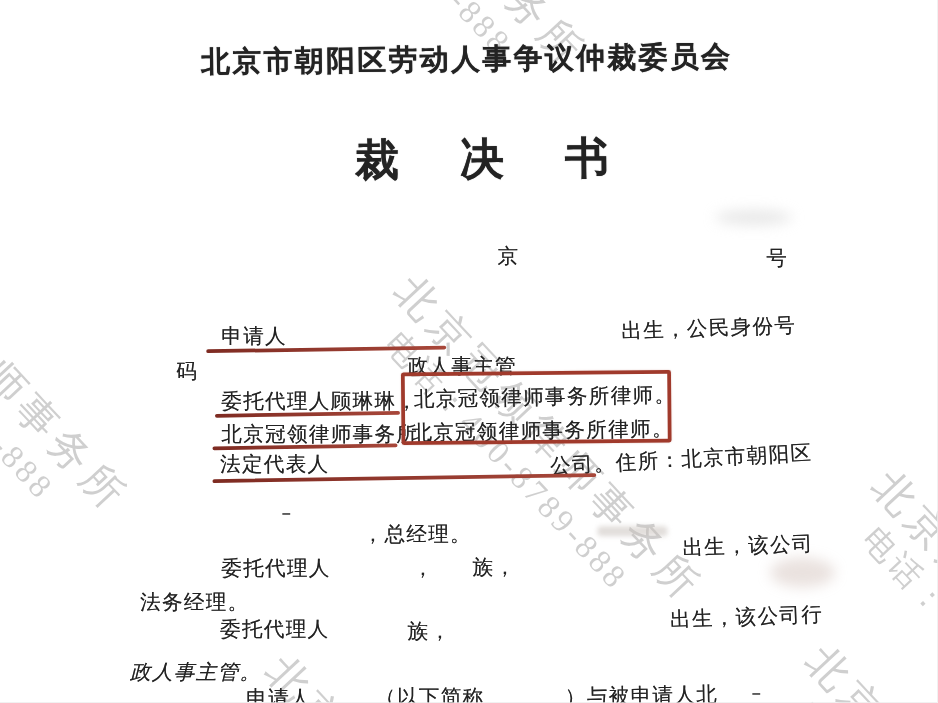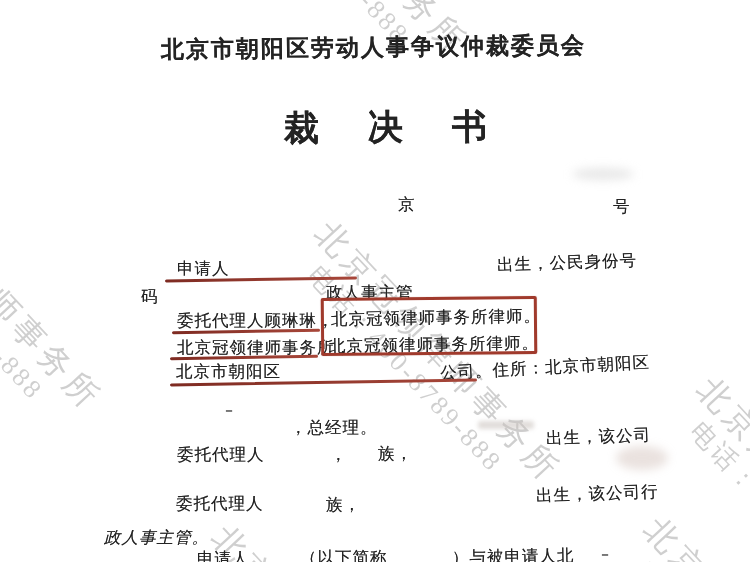--- a/index.html
+++ b/index.html
@@ -113,31 +113,32 @@
   <div class="frag" style="left:177px;top:310px;">委托代理人顾琳琳，</div>
   <div class="frag tilt1" style="left:331px;top:307px;">北京冠领律师事务所律师。</div>
   <div class="redline" style="left:172px;top:330px;width:148px;"></div>
 
   <div class="frag" style="left:177px;top:337px;">北京冠领律师事务所，</div>
   <div class="frag tilt1" style="left:329px;top:334px;">北京冠领律师事务所律师。</div>
   <div class="redline" style="left:170px;top:356px;width:148px;"></div>
 
   <div class="redbox" style="left:321px;top:297px;width:210px;height:52px;"></div>
 
-  <div class="frag" style="left:176px;top:361px;">北京市朝阳区</div>
+  <div class="frag" style="left:176px;top:361px;">法定代表人</div>
   <div class="frag tilt3" style="left:440px;top:357px;">公司。住所：北京市朝阳区</div>
   <div class="redline" style="left:170px;top:381px;width:307px;"></div>
 
   <div class="frag small" style="left:222px;top:402px;">－</div>
   <div class="frag" style="left:290px;top:417px;">，总经理。</div>
 
   <div class="frag" style="left:177px;top:444px;">委托代理人</div>
   <div class="frag" style="left:330px;top:444px;">，</div>
   <div class="frag" style="left:378px;top:443px;">族，</div>
   <div class="frag tilt2" style="left:546px;top:426px;">出生，该公司</div>
+  <div class="frag" style="left:112px;top:471px;">法务经理。</div>
 
   <div class="frag" style="left:176px;top:493px;">委托代理人</div>
   <div class="frag" style="left:326px;top:494px;">族，</div>
   <div class="frag tilt2" style="left:536px;top:483px;">出生，该公司行</div>
   <div class="frag" style="left:104px;top:527px;font-style:italic;">政人事主管。</div>
 
   <div class="frag" style="left:197px;top:548px;">申请人</div>
   <div class="frag" style="left:300px;top:547px;">（以下简称</div>
   <div class="frag tilt1" style="left:452px;top:546px;">）与被申请人北</div>
   <div class="frag small" style="left:598px;top:546px;">－</div>

